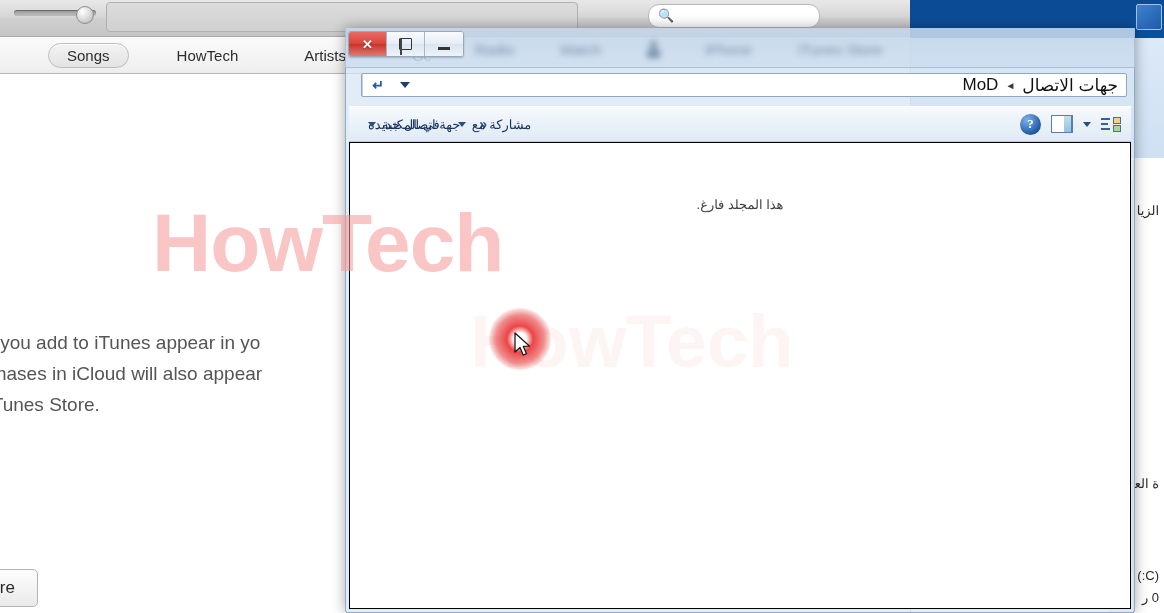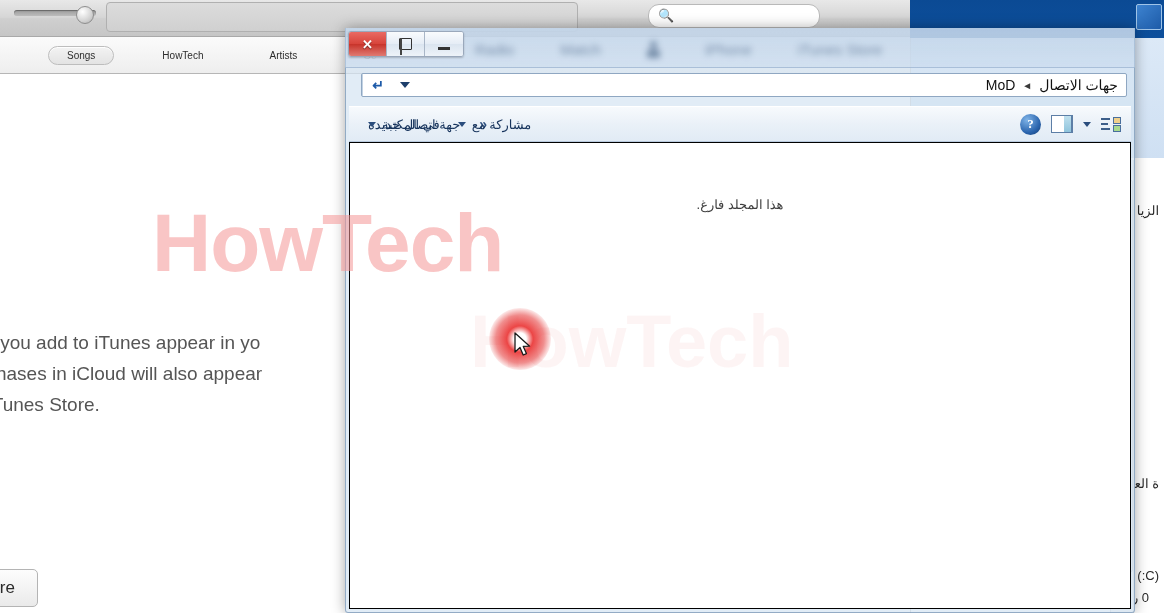--- a/index.html
+++ b/index.html
@@ -99,21 +99,21 @@
     width: 910px;
     height: 37px;
     background: linear-gradient(to bottom, #fbfbfb 0%, #eeeeee 100%);
     border-bottom: 1px solid #b6b6b6;
     display: flex;
     align-items: center;
     padding-left: 48px;
     box-sizing: border-box;
   }
   .itunes-tab {
-    font-size: 10px;
+    font-size: 15px;
     color: #2d2d2d;
     margin-right: 30px;
     padding: 3px 18px;
     white-space: nowrap;
   }
   .itunes-tab.active {
     background: linear-gradient(to bottom, #f3f3f3, #e3e3e3);
     border: 1px solid #bdbdbd;
     border-radius: 13px;
     box-shadow: inset 0 1px 0 rgba(255,255,255,.9);
@@ -455,21 +455,21 @@
     display: flex;
     align-items: center;
     justify-content: flex-start;
     direction: rtl;
     padding: 0 8px;
     order: 1;
     gap: 7px;
     overflow: hidden;
   }
   .crumb {
-    font-size: 14px;
+    font-size: 17px;
     color: #111111;
     white-space: nowrap;
   }
   .crumb-sep {
     font-size: 10px;
     color: #3a3a3a;
   }
   .caret {
     width: 0; height: 0;
     border-left: 5px solid transparent;
@@ -671,21 +671,21 @@
 
   <div class="desktop-blue">
     <div class="desktop-icon"></div>
   </div>
 
   <div class="bg-explorer">
     <div class="bg-exp-header"></div>
     <div class="bg-exp-text" style="right:6px; top:165px;">الزيا</div>
     <div class="bg-exp-text" style="right:6px; top:438px;">ة العد</div>
     <div class="bg-exp-text" style="right:6px; top:530px;">S (:C)</div>
-    <div class="bg-exp-text" style="right:16px; top:552px;">0 ر</div>
+    <div class="bg-exp-text" style="right:6px; top:552px;">0 ر</div>
   </div>
 
   <div class="bg-scrollbar">
     <div class="sb-arrow-up">▲</div>
     <div class="sb-thumb">
       <span class="sb-grip">≡</span>
     </div>
   </div>
 
   <div class="watermark">HowTech</div>

